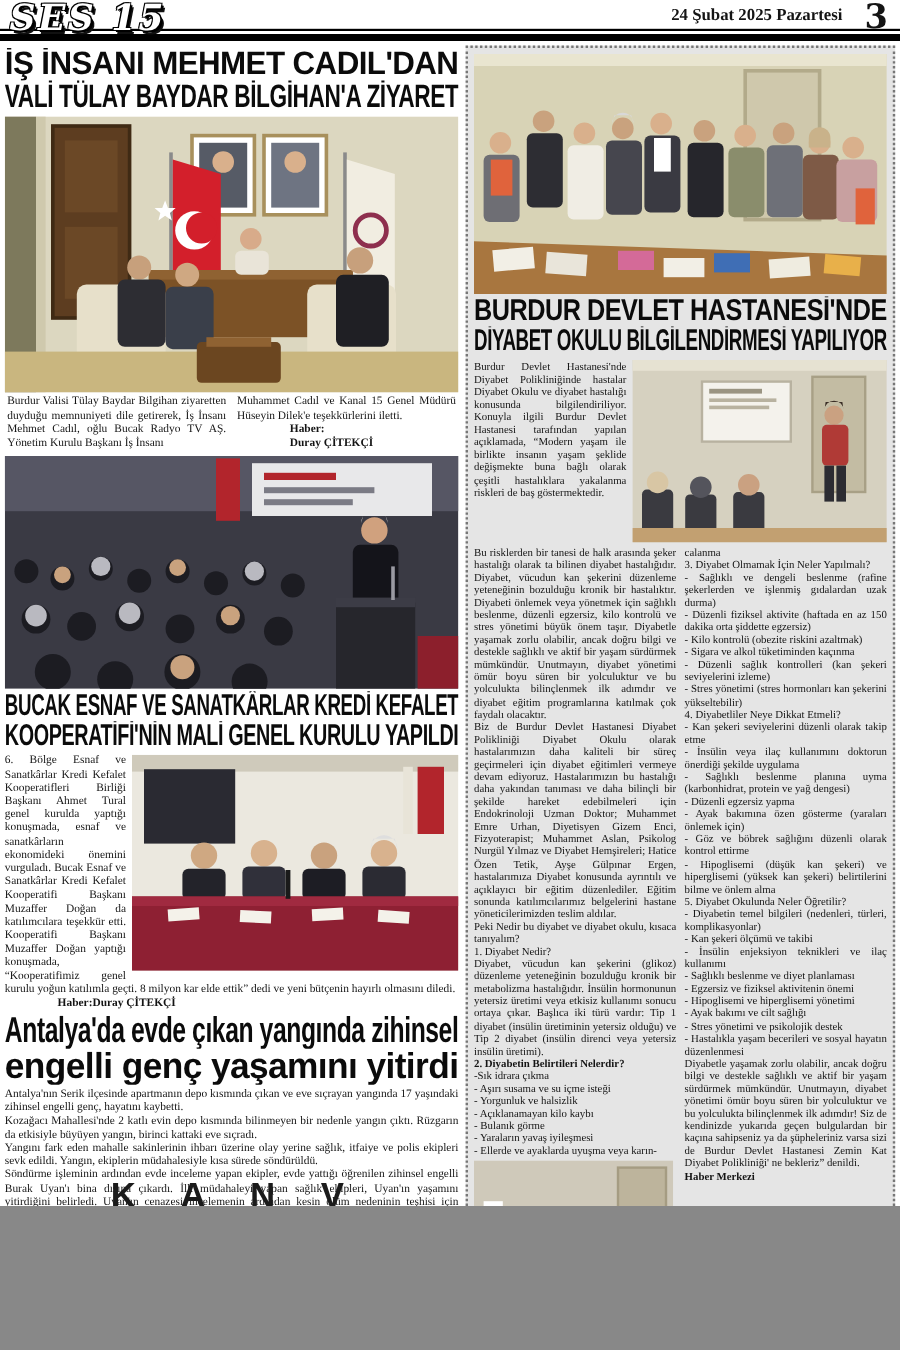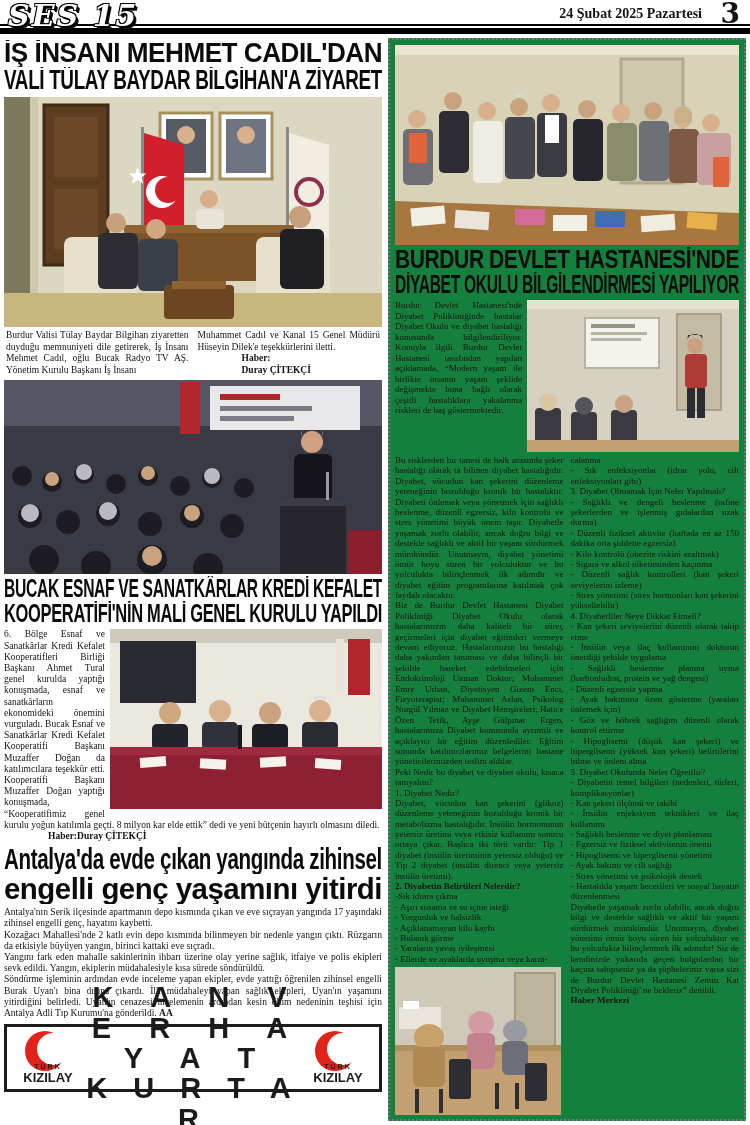--- a/index.html
+++ b/index.html
@@ -1,37 +1,37 @@
 <!DOCTYPE html>
 <html><head>
 <meta charset="utf-8">
 <style>
   * { margin:0; padding:0; box-sizing:border-box; }
   html,body { background:#888; }
   .page {
-    position:relative; width:750px; height:1125px; background:#fff;
+    position:relative; width:750px; height:1005px; background:#fff;
     margin:0 auto; overflow:hidden; color:#141414;
     font-family:"Liberation Serif", serif;
   }
   
   .masthead { position:relative; height:36px; }
   .mast-rules { position:absolute; left:0; right:0; top:24px; height:11px;
     background:linear-gradient(#000 0 2px, #fff 2px 4px, #000 4px 10px, #fff 10px); }
   .mast-logo {
     position:absolute; left:8px; top:-2px; z-index:2;
     font-family:"DejaVu Serif", serif; font-style:italic; font-weight:bold;
     font-size:30px; letter-spacing:2px; color:#fff;
     text-shadow:-1px -1px 0 #000, 1px -1px 0 #000, -1px 1px 0 #000, 1px 1px 0 #000, 2px 2px 0 #000, 3px 3px 0 #111;
   }
   .mast-date { position:absolute; right:48px; top:6px; font-weight:bold; font-size:14px; }
   .mast-pageno { position:absolute; right:10px; top:-3px; font-family:"DejaVu Serif",serif; font-weight:bold; font-size:28px; }
   
   .content { display:flex; gap:6px; padding:2px 4px 0 4px; }
   .col-left { width:378px; flex:0 0 378px; }
-  .col-right { width:358px; flex:0 0 358px; border:2px dotted #777; padding:5px 5px 4px 5px; background:#15803d; }
+  .col-right { width:358px; flex:0 0 358px; border:2px dotted #777; padding:5px 5px 4px 5px; background:#e5e5e5; }
   
   .hl { text-align:right; font-family:"Liberation Sans", sans-serif; font-weight:bold; color:#0b0b0b; margin:2px 0 3px 0; }
   .hl-line { width:100%; overflow:hidden; line-height:1.0; }
   .fitline { display:inline-block; white-space:nowrap; transform-origin:left center; letter-spacing:-0.5px; }
   .hl-xl .hl-line { font-size:30px; }
   .hl-lg .hl-line { font-size:27px; }
   .hl-md .hl-line { font-size:25px; }
   
   .body-text { font-size:9.5px; line-height:1.18; text-align:justify; }
   .body-text p { margin:0; }
@@ -359,21 +359,20 @@
               <rect x="20" y="122" width="4" height="24"></rect>
                 <rect x="44" y="122" width="4" height="24"></rect>
               <rect x="100" y="116" width="4" height="26"></rect>
                 <rect x="120" y="116" width="4" height="26"></rect>
             </g>
           </svg>
         </div>
         <div class="dcol">
           <div>
               <p>calanma</p>
-              <p>- Sık enfeksiyonlar (idrar yolu, cilt enfeksiyonları gibi)</p>
               <p>3. Diyabet Olmamak İçin Neler Yapılmalı?</p>
               <p>- Sağlıklı ve dengeli beslenme (rafine şekerlerden ve işlenmiş gıdalardan uzak durma)</p>
               <p>- Düzenli fiziksel aktivite (haftada en az 150 dakika orta şiddette egzersiz)</p>
               <p>- Kilo kontrolü (obezite riskini azaltmak)</p>
               <p>- Sigara ve alkol tüketiminden kaçınma</p>
               <p>- Düzenli sağlık kontrolleri (kan şekeri seviyelerini izleme)</p>
               <p>- Stres yönetimi (stres hormonları kan şekerini yükseltebilir)</p>
               <p>4. Diyabetliler Neye Dikkat Etmeli?</p>
               <p>- Kan şekeri seviyelerini düzenli olarak takip etme</p>
               <p>- İnsülin veya ilaç kullanımını doktorun önerdiği şekilde uygulama</p>

